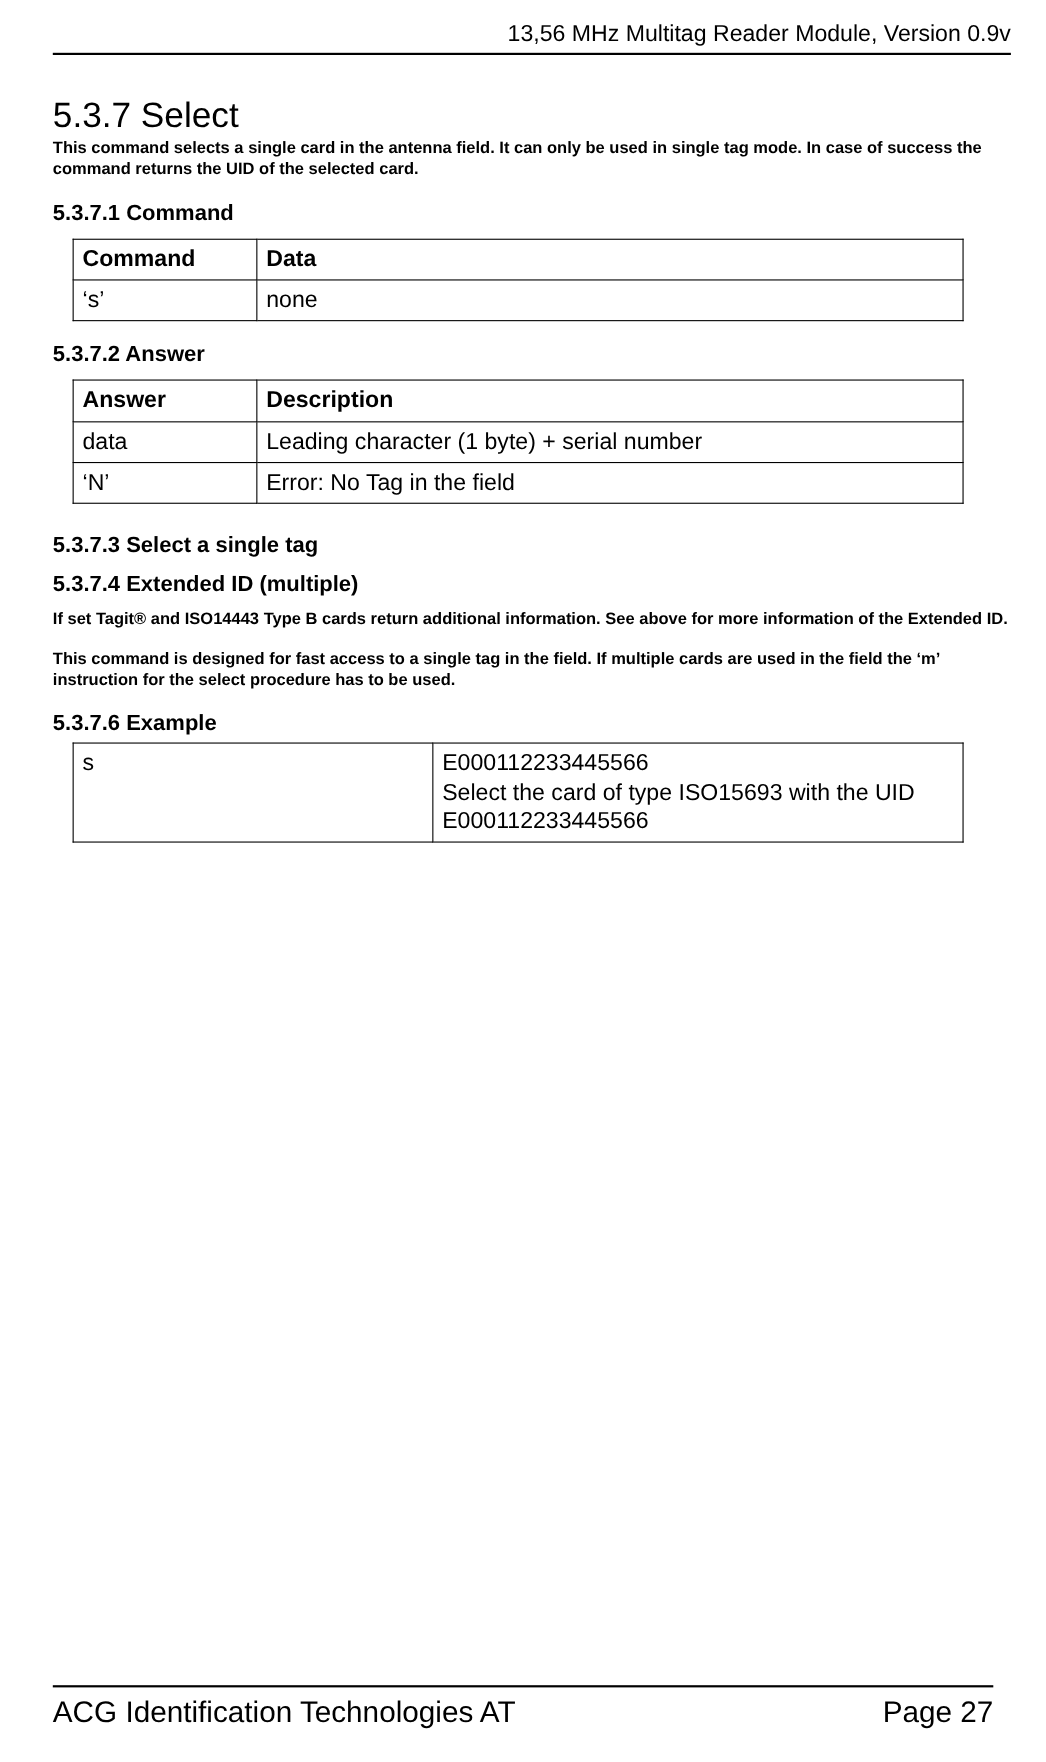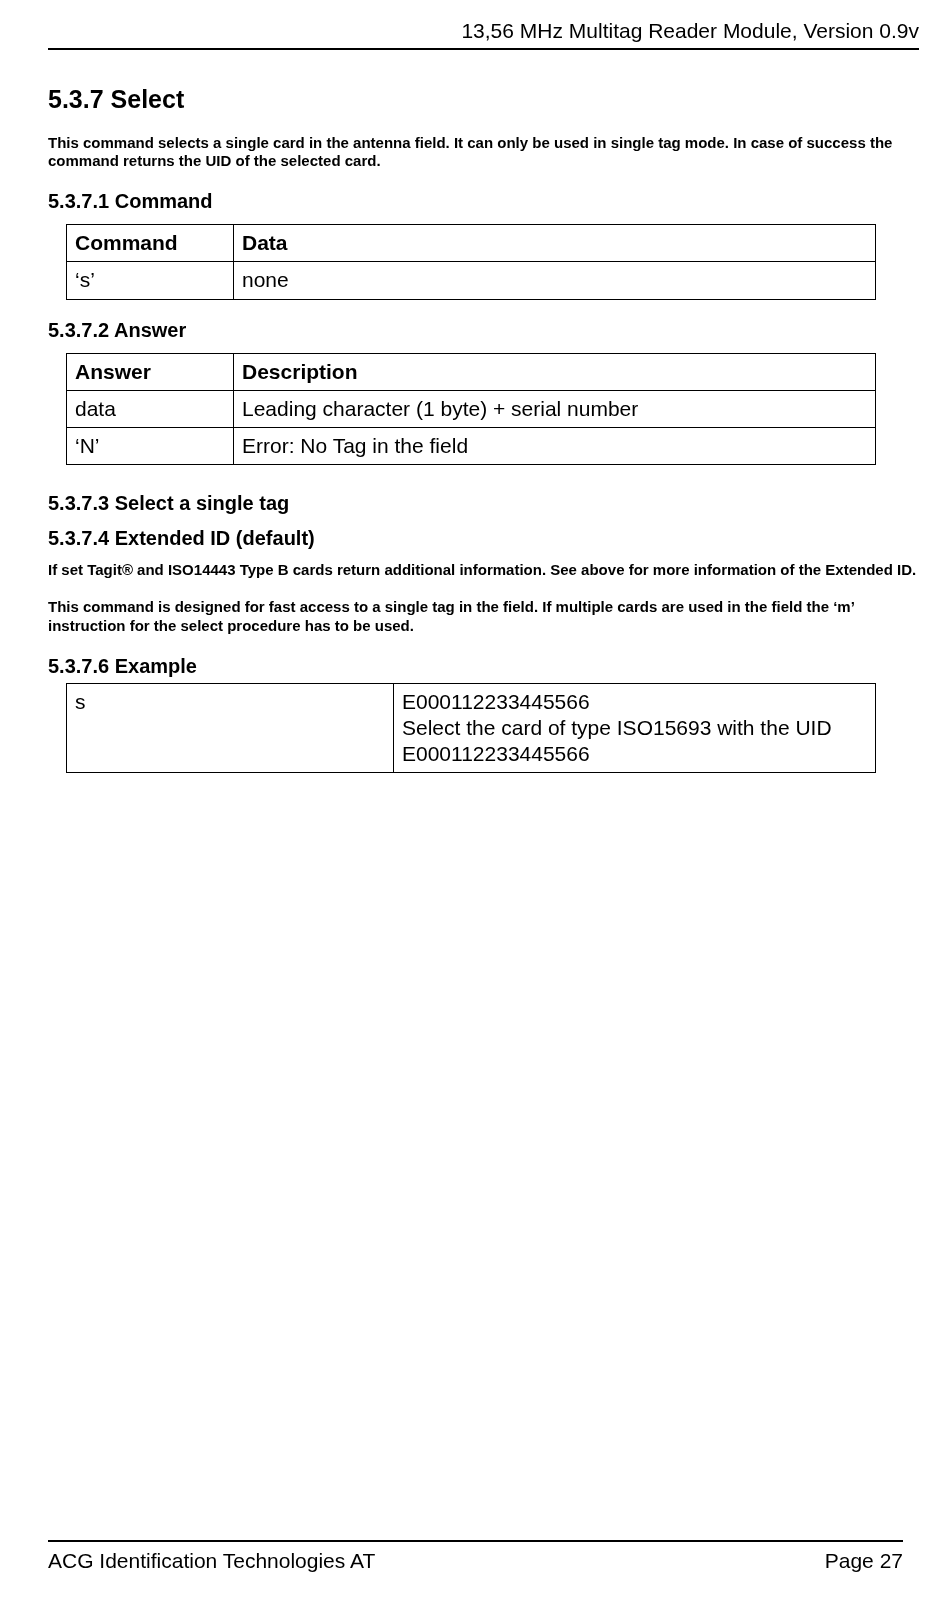--- a/index.html
+++ b/index.html
@@ -22,23 +22,23 @@
     text-align: right;
     font-size: 21px;
     margin-bottom: 4px;
   }
   .header-rule {
     border: 0;
     border-top: 2px solid #000;
     margin: 0 0 34px 0;
   }
   .section-h2 {
-    font-weight: bold;
-    font-size: 25px;
-    margin-bottom: 18px;
+    font-weight: normal;
+    font-size: 32px;
+    margin-bottom: 2px;
   }
   .body-p {
     font-size: 15px;
     margin-bottom: 18px;
     font-weight: bold;
   }
   .sub-h {
     font-weight: bold;
     font-size: 20px;
     margin-bottom: 10px;
@@ -69,21 +69,21 @@
     right: 48px;
   }
   .footer-rule {
     border: 0;
     border-top: 2px solid #000;
     margin: 0 0 6px 0;
   }
   .footer-row {
     display: flex;
     justify-content: space-between;
-    font-size: 21px;
+    font-size: 27px;
   }
 </style>
 </head>
 <body>
 
 <div class="page">
 
   <div class="header-right">13,56 MHz Multitag Reader Module, Version 0.9v</div>
   <hr class="header-rule">
 
@@ -119,21 +119,21 @@
       <td>‘N’</td>
       <td>Error: No Tag in the field</td>
     </tr>
   </tbody>
     </table>
 
   <div class="spacer-sm"></div>
 
   <div class="sub-h">5.3.7.3 Select a single tag</div>
 
-  <div class="sub-h">5.3.7.4 Extended ID (default)</div>
+  <div class="sub-h">5.3.7.4 Extended ID (multiple)</div>
   <div class="body-p">If set Tagit® and ISO14443 Type B cards return additional information. See above for more information of the Extended ID.</div>
 
   <div class="body-p">This command is designed for fast access to a single tag in the field. If multiple cards are used in the field the ‘m’ instruction for the select procedure has to be used.</div>
 
   <div class="sub-h" style="margin-bottom:4px;">5.3.7.6 Example</div>
   <table class="doc" style="margin-top:0;">
     <tbody>
         <tr>
       <td class="ex-col-left">s</td>
       <td>

